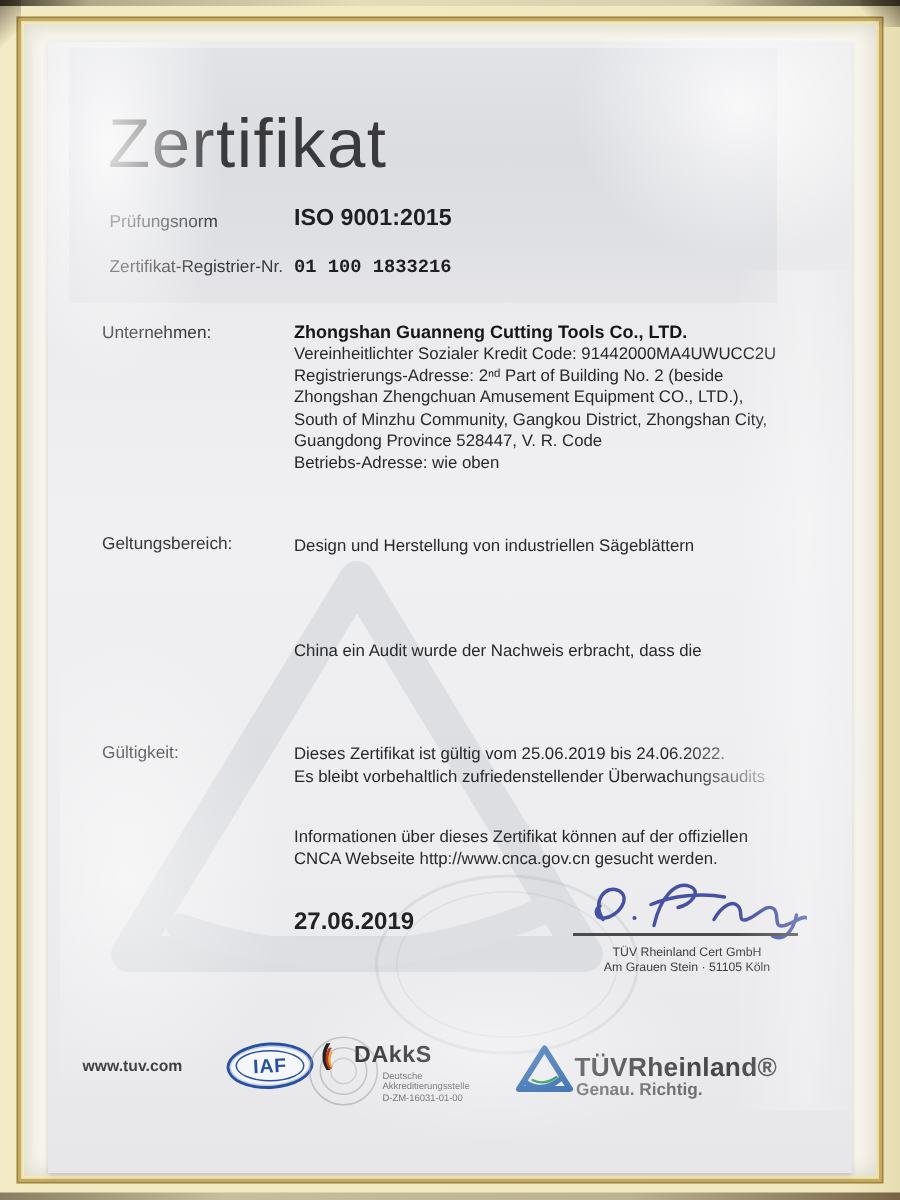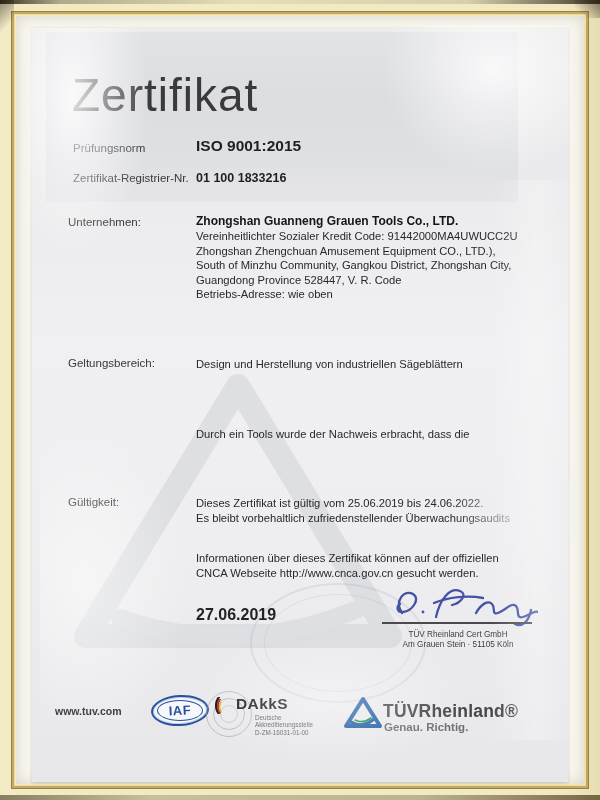--- a/index.html
+++ b/index.html
@@ -92,37 +92,38 @@
   </svg>
 
   <div class="seal">
     <div class="seal-inner"></div>
   </div>
 
   <div class="title">Zertifikat</div>
   <div class="label" style="left:73px;top:142px;">Prüfungsnorm</div>
   <div class="value-big" style="left:196px;top:137px;">ISO 9001:2015</div>
   <div class="label" style="left:73px;top:172px;">Zertifikat-Registrier-Nr.</div>
-  <div class="value-med" style="left:196px;top:171px;">01 100 1833216</div>
+  <div class="value-med" style="left:196px;top:171px;font-family:Liberation Mono, monospace;">01 100 1833216</div>
 
   <div class="label" style="left:68px;top:216px;">Unternehmen:</div>
   <div class="block" style="left:196px;top:214px;">
-    <div class="company-name">Zhongshan Guanneng Grauen Tools Co., LTD.</div>
+    <div class="company-name">Zhongshan Guanneng Cutting Tools Co., LTD.</div>
     <div class="bodytext">Vereinheitlichter Sozialer Kredit Code: 91442000MA4UWUCC2U</div>
+    <div class="bodytext">Registrierungs-Adresse: 2ⁿᵈ Part of Building No. 2 (beside</div>
     <div class="bodytext">Zhongshan Zhengchuan Amusement Equipment CO., LTD.),</div>
     <div class="bodytext">South of Minzhu Community, Gangkou District, Zhongshan City,</div>
     <div class="bodytext">Guangdong Province 528447, V. R. Code</div>
     <div class="bodytext">Betriebs-Adresse: wie oben</div>
   </div>
 
   <div class="label" style="left:68px;top:357px;">Geltungsbereich:</div>
   <div class="block bodytext" style="left:196px;top:357px;">Design und Herstellung von industriellen Sägeblättern</div>
 
   <div class="block" style="left:196px;top:427px;">
-    <div class="bodytext">Durch ein Tools wurde der Nachweis erbracht, dass die</div>
+    <div class="bodytext">China ein Audit wurde der Nachweis erbracht, dass die</div>
   </div>
 
   <div class="label" style="left:68px;top:496px;">Gültigkeit:</div>
   <div class="block" style="left:196px;top:496px;">
     <div class="bodytext">Dieses Zertifikat ist gültig vom 25.06.2019 bis 24.06.2022.</div>
     <div class="bodytext">Es bleibt vorbehaltlich zufriedenstellender Überwachungsaudits</div>
   </div>
 
   <div class="block" style="left:196px;top:551px;">
     <div class="bodytext">Informationen über dieses Zertifikat können auf der offiziellen</div>

